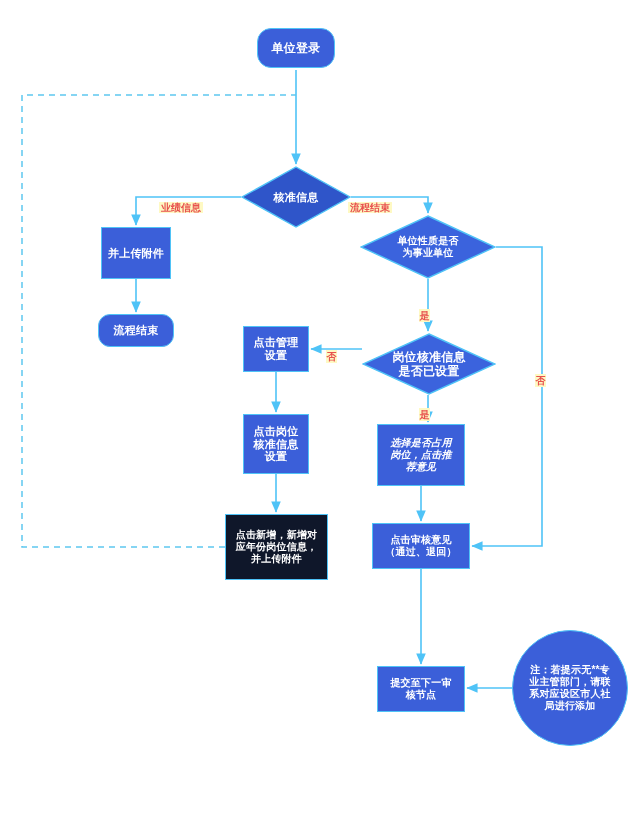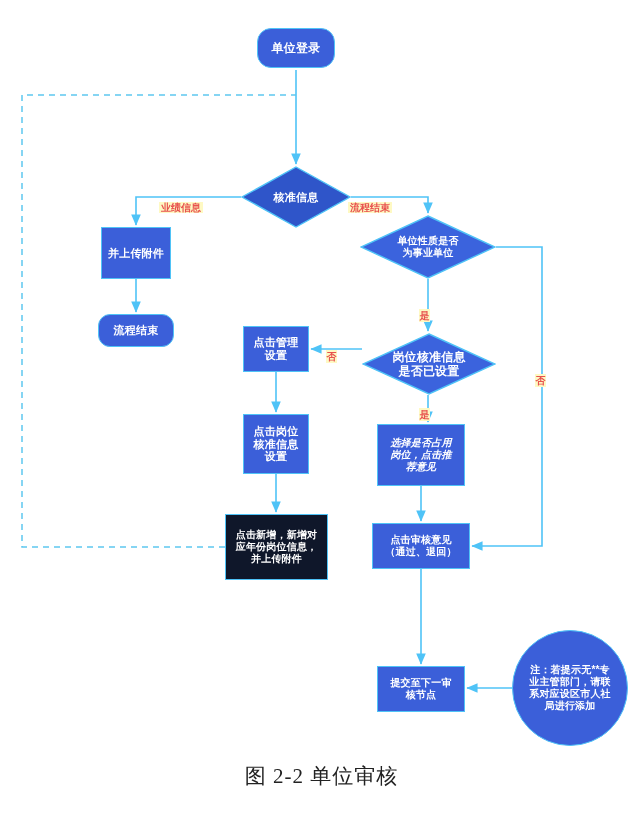--- a/index.html
+++ b/index.html
@@ -198,15 +198,14 @@
 
   <div id="edge-labels">
     <div class="edge-label" style="left:159px;top:190px;">业绩信息</div>
     <div class="edge-label" style="left:348px;top:190px;">流程结束</div>
     <div class="edge-label vertical" style="left:419px;top:297px;">是</div>
     <div class="edge-label vertical" style="left:326px;top:338px;">否</div>
     <div class="edge-label vertical" style="left:419px;top:396px;">是</div>
     <div class="edge-label vertical" style="left:535px;top:362px;">否</div>
   </div>
 
-  <div id="caption">图 2-2 单位审核</div>
 
 </div>
 
 </body></html>

